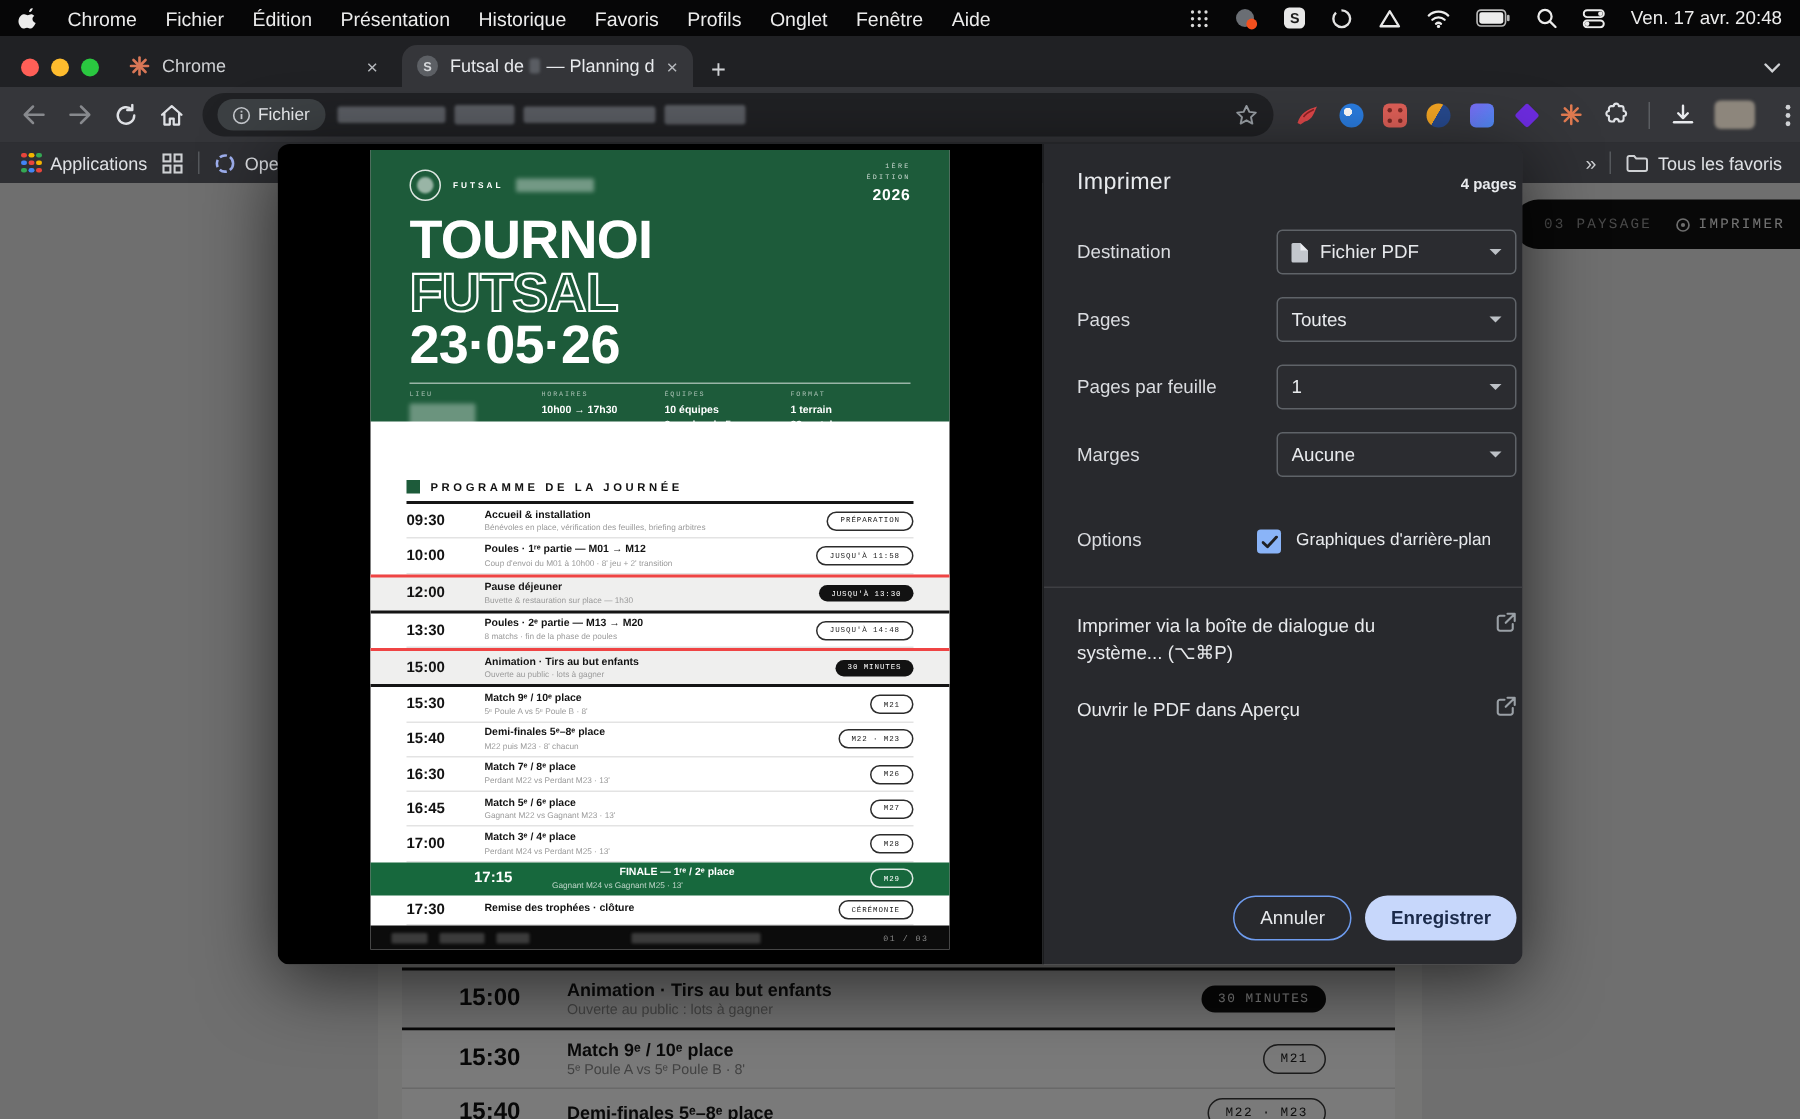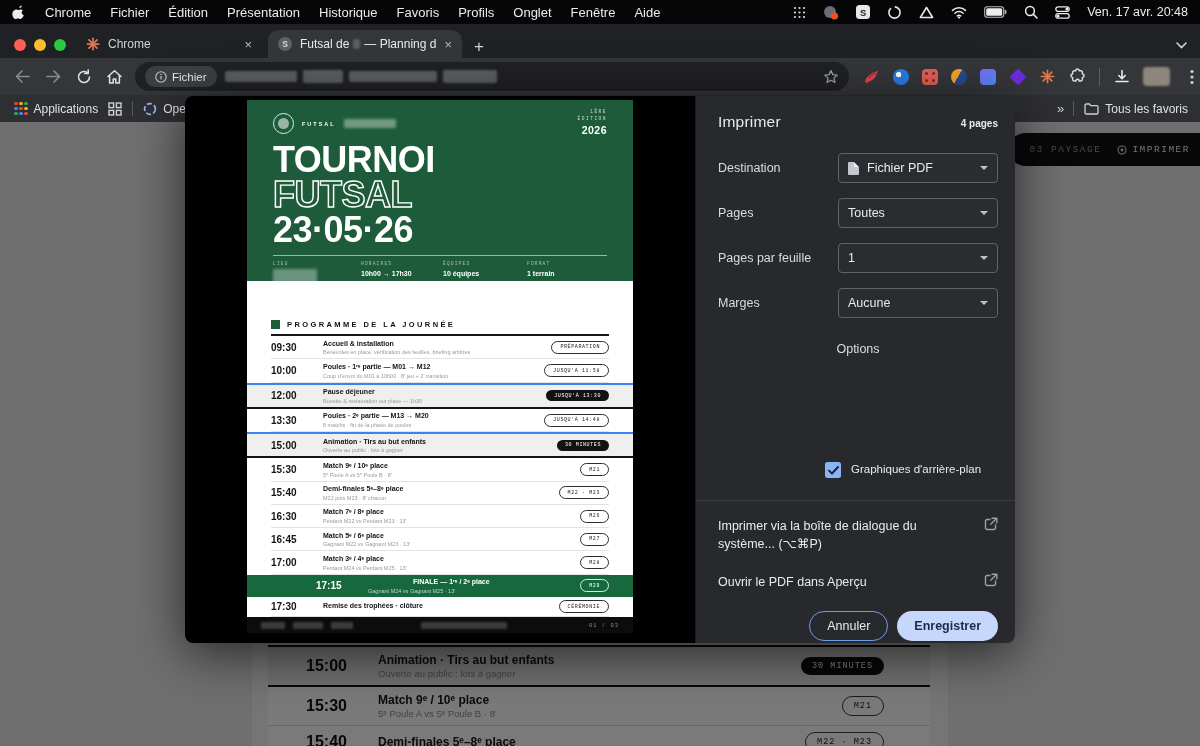--- a/index.html
+++ b/index.html
@@ -117,21 +117,21 @@
   .meta-val { font-size:7px; font-weight:700; line-height:1.45; }
   .meta-val:empty { display:none; }
   .meta-col.redacted .meta-vals { width:44px; height:15px; background:rgba(255,255,255,.35); filter:blur(1.4px); border-radius:1px; }
 
   
   .program { flex:1; padding:7px 24px 0; }
   .prog-head { display:flex; align-items:center; gap:7px; padding-bottom:5px; border-bottom:2.5px solid #161616;margin-top:32px; }
   .prog-sq { width:9px; height:9px; background:var(--poster-green,#1d5b3a); }
   .prog-title { font-size:7.5px; font-weight:700; letter-spacing:2.4px; color:#111; }
   .p-row { display:flex; align-items:center; padding:3.5px 0 3px; border-bottom:1px solid #e3e3e3; min-height:20px; }
-  .p-row.shaded { background:#efefee; border-top:2px solid #3b82f6; border-bottom:2px solid #141414;
+  .p-row.shaded { background:#efefee; border-top:2px solid #ef4444; border-bottom:2px solid #141414;
                   margin:0 -24px; padding-left:24px; padding-right:24px; }
   .p-row.final { background:var(--final-green,#17683d); border-bottom:none; margin:0 -24px;
                  padding-left:24px; padding-right:24px; }
   .p-time { flex:0 0 52px; font-size:10px; font-weight:800; color:#131313; }
   .p-mid { flex:1; padding-right:6px; }
   .p-title { font-size:7px; font-weight:700; color:#131313; line-height:1.25; }
   .p-sub { font-size:5.5px; color:#9a9a9a; margin-top:1px; }
   .p-sub:empty { display:none; }
   .p-badge { margin-left:auto; font-family:"Liberation Mono","DejaVu Sans Mono",monospace; font-size:5px;
              letter-spacing:.6px; padding:2.5px 8px; border-radius:9px; white-space:nowrap; }
@@ -157,21 +157,21 @@
   .field-label { flex:0 0 120px; font-size:12.5px; color:#dadce0; }
   .select { margin-left:auto; width:160px; height:30px; border:1px solid #5f6368; border-radius:4px;
             background:#2b2c30; display:flex; align-items:center; gap:8px; padding:0 9px; font-size:12.5px; color:#e8eaed; }
   .select .val { white-space:nowrap; overflow:hidden; }
   .caret { margin-left:auto; width:0; height:0; border-left:4px solid transparent; border-right:4px solid transparent;
            border-top:4.5px solid #bdc1c6; }
   .sel-icon { display:none; }
   .sel-icon.pdf { display:block; width:11px; height:13px; position:relative; background:#c3c7cd; border-radius:1px; }
   .sel-icon.pdf::after { content:""; position:absolute; top:0; right:0; border-style:solid; border-width:0 5px 5px 0;
                          border-color:#2b2c30 #2b2c30 #eceef1 #8a8f96; }
-  .opt-row { display:flex; align-items:center; margin-top:9px;flex-direction:column; }
+  .opt-row { display:flex; align-items:flex-start; margin-top:20px; }
   .opt-zone { margin-left:auto; width:173px; display:flex; align-items:center; gap:10px; }
   .checkbox { width:16px; height:16px; border-radius:2.5px; background:var(--accent-blue,#8ab4f8);
               display:flex; align-items:center; justify-content:center; flex:0 0 16px; }
   .opt-label { font-size:11.5px; color:#e8eaed; line-height:1.2; }
   .panel-div { border-top:1px solid #3e3f43; margin:22px -18px 16px -22px; }
   .link-row { display:flex; align-items:flex-start; justify-content:space-between; gap:10px; margin-bottom:20px; }
   .link-text { font-size:12.5px; color:#e8eaed; line-height:1.45; max-width:252px; }
   .panel-footer { margin-top:auto; display:flex; justify-content:flex-end; gap:9px; }
   .btn { height:30px; border-radius:15px; display:flex; align-items:center; justify-content:center;
          font-size:12.5px; font-weight:500; padding:0 17px; }

